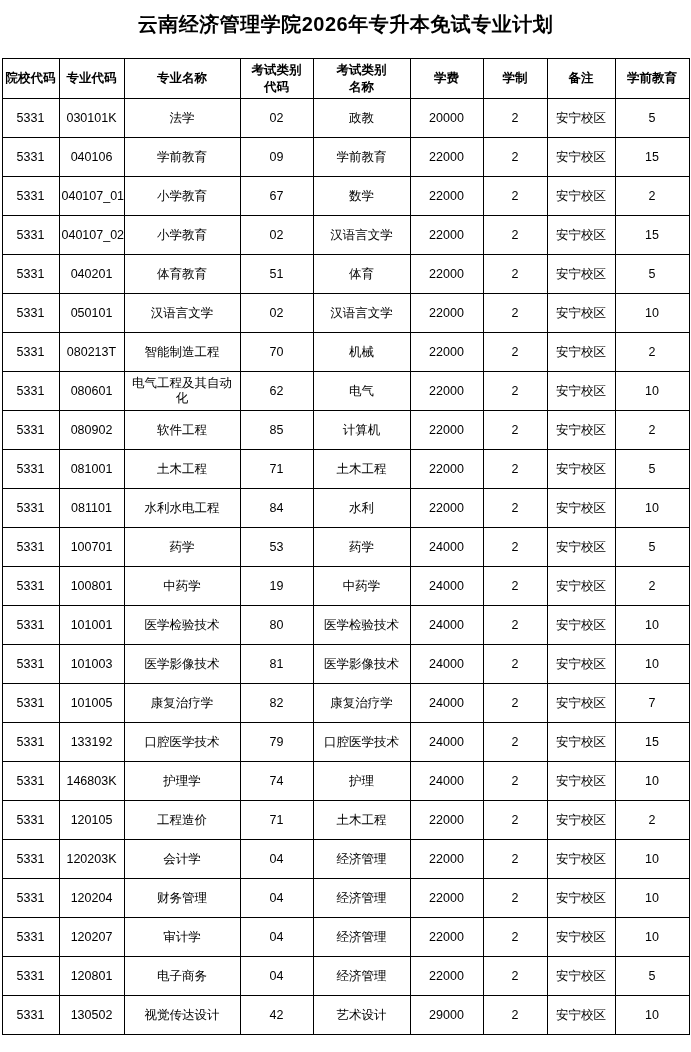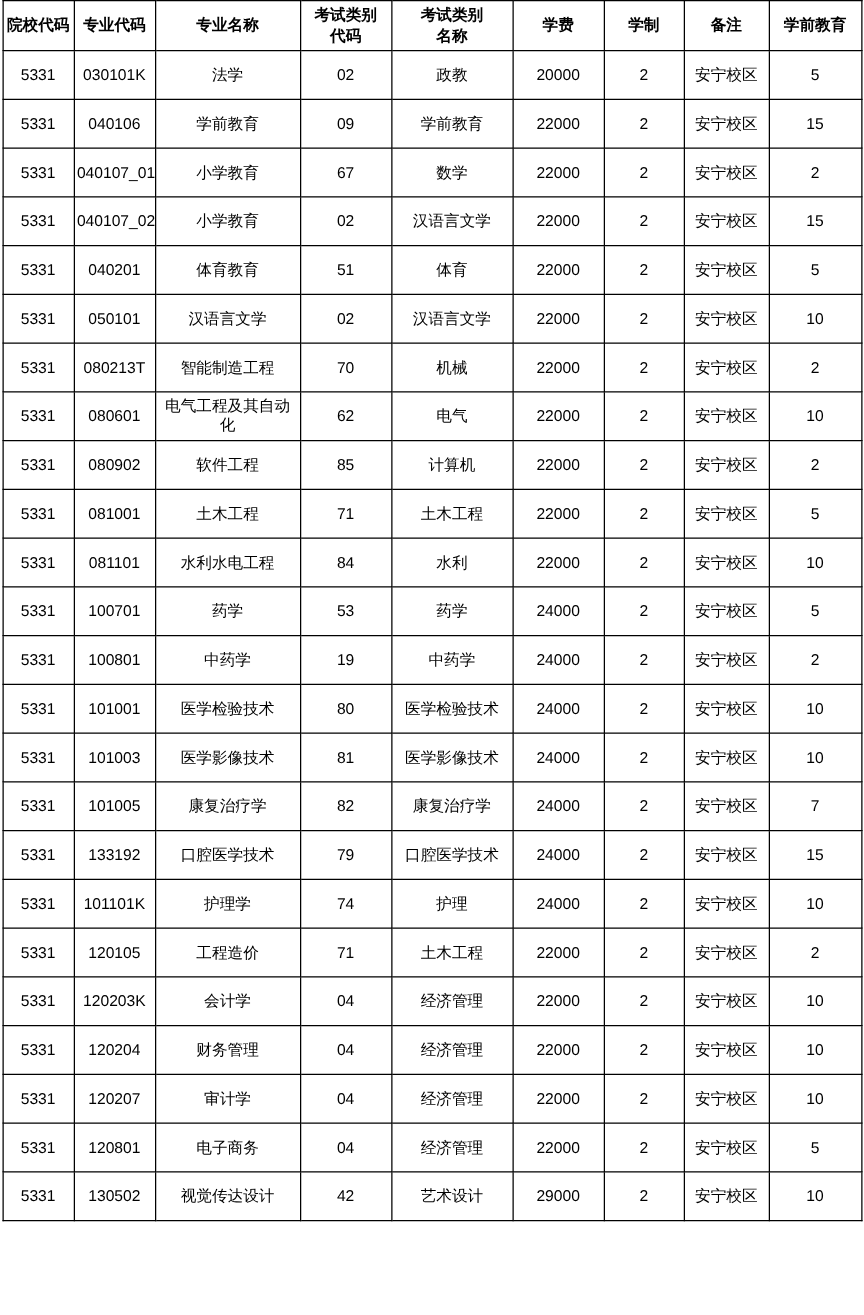--- a/index.html
+++ b/index.html
@@ -23,21 +23,21 @@
     justify-content: center;
     font-size: 20px;
     font-weight: 700;
     letter-spacing: 0.5px;
     white-space: nowrap;
   }
   table.plan {
     border-collapse: collapse;
     table-layout: fixed;
     width: 687px;
-    margin: 0 auto;
+    margin: 10px auto;
   }
   table.plan th,
   table.plan td {
     border: 1px solid #000000;
     text-align: center;
     vertical-align: middle;
     padding: 0 2px;
     box-sizing: border-box;
     overflow: hidden;
   }
@@ -52,20 +52,21 @@
     height: 39px;
     font-size: 12.5px;
     font-weight: 400;
     line-height: 1.2;
   }
 </style>
 </head>
 <body>
 
 <div class="page">
+  <div class="title">云南经济管理学院2026年专升本免试专业计划</div>
 
   <table class="plan">
     <colgroup>
         <col style="width: 57px;">
         <col style="width: 65px;">
         <col style="width: 116px;">
         <col style="width: 73px;">
         <col style="width: 97px;">
         <col style="width: 73px;">
         <col style="width: 64px;">
@@ -270,21 +271,21 @@
           <td>口腔医学技术</td>
           <td>79</td>
           <td>口腔医学技术</td>
           <td>24000</td>
           <td>2</td>
           <td>安宁校区</td>
           <td>15</td>
         </tr>
         <tr>
           <td>5331</td>
-          <td>101101K</td>
+          <td>146803K</td>
           <td>护理学</td>
           <td>74</td>
           <td>护理</td>
           <td>24000</td>
           <td>2</td>
           <td>安宁校区</td>
           <td>10</td>
         </tr>
         <tr>
           <td>5331</td>

